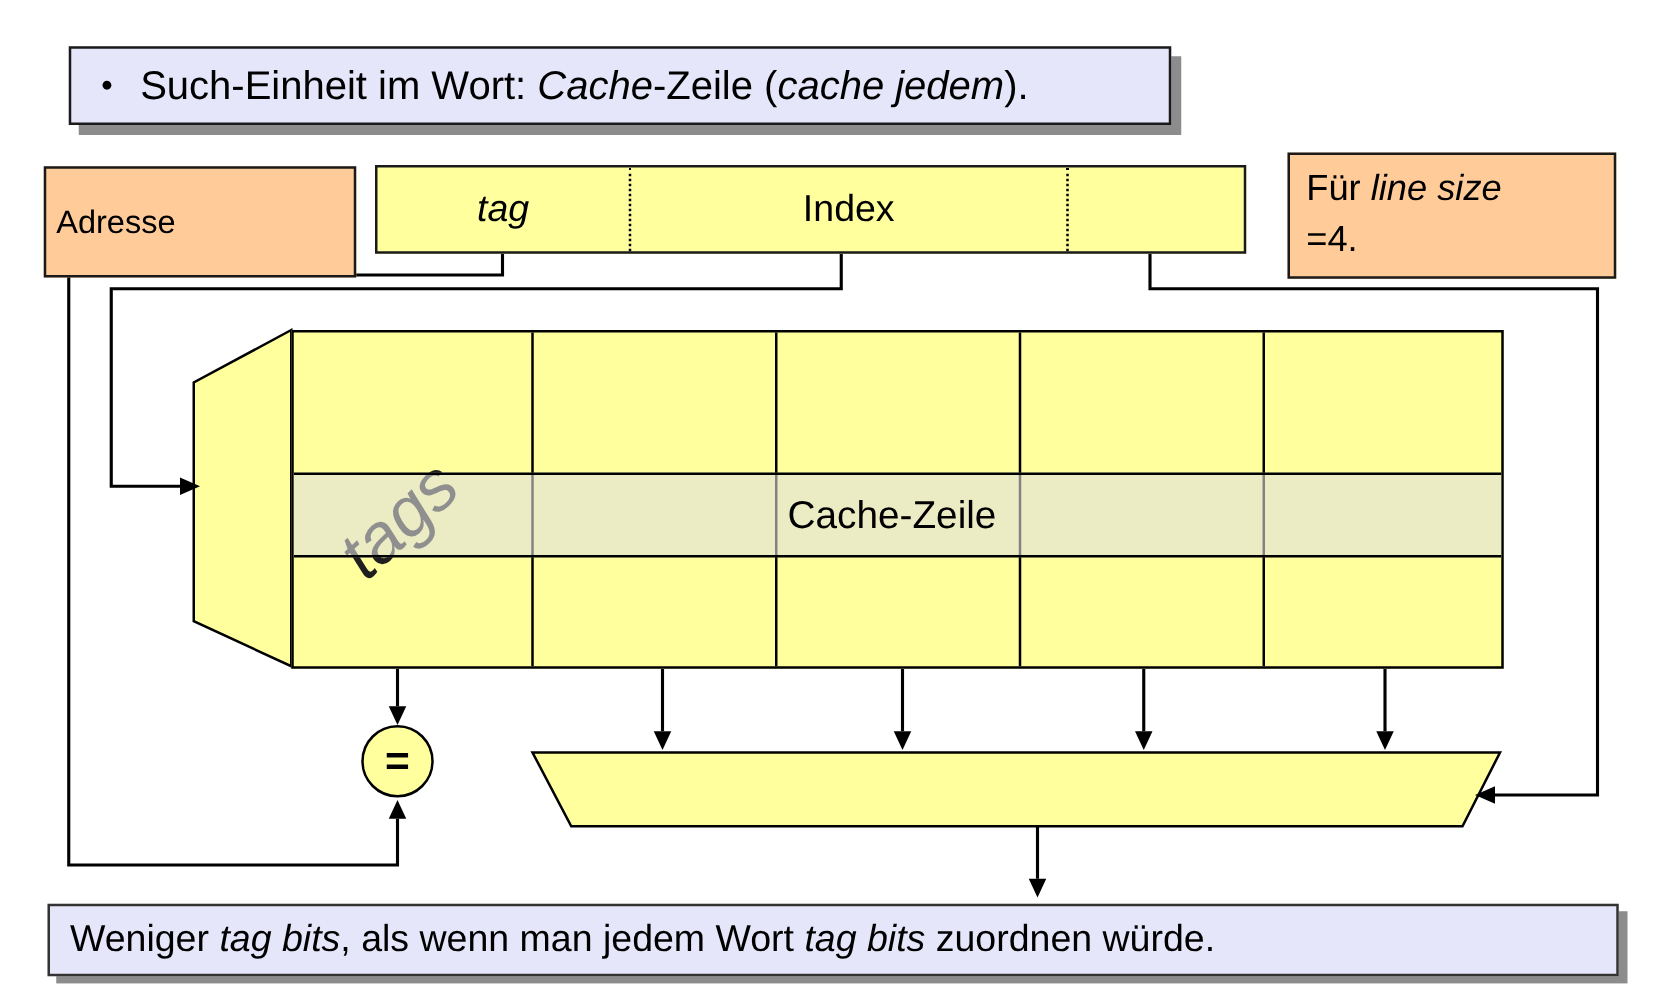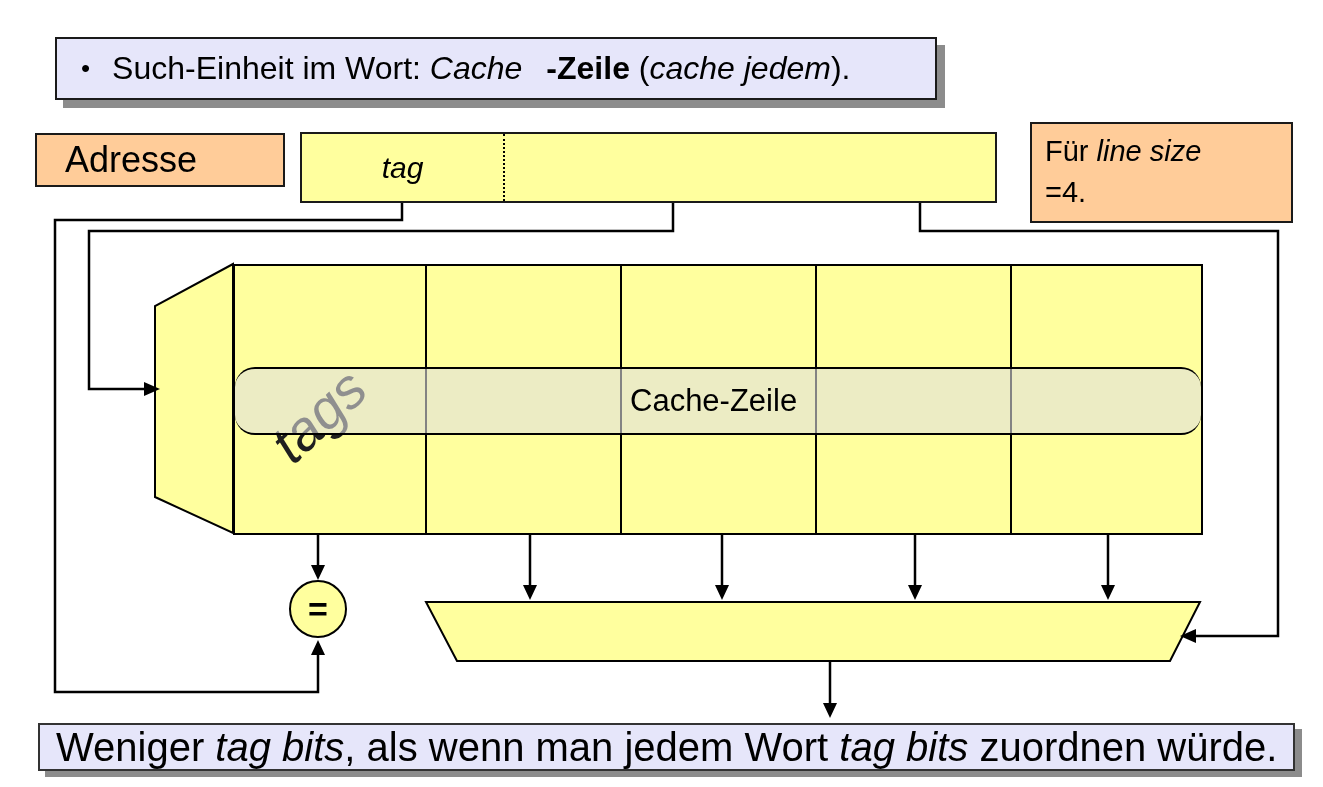--- a/index.html
+++ b/index.html
@@ -19,58 +19,58 @@
   .shape{fill:var(--color-yellow);stroke:var(--color-line);stroke-width:2px;}
 
   .box{position:absolute;box-sizing:border-box;border:2px solid #1a1a1a;}
   .shadowed{box-shadow:8px 8px 0 var(--color-shadow);}
 
   .title-box{left:55px;top:37px;width:882px;height:63px;background:var(--color-lavender);
     display:flex;align-items:center;font-size:32px;}
   .title-bullet{margin-left:24px;font-size:26px;}
   .title-text{margin-left:22px;white-space:nowrap;}
 
-  .adresse-box{left:35px;top:133px;width:250px;height:54px;background:var(--color-orange);
-    display:flex;align-items:center;font-size:36px;padding-left:28px;}
+  .adresse-box{left:35px;top:133px;width:250px;height:89px;background:var(--color-orange);
+    display:flex;align-items:center;font-size:26px;padding-left:8px;}
 
   .address-bar{left:300px;top:132px;width:697px;height:71px;background:var(--color-yellow);
     display:flex;justify-content:space-between;}
   .addr-field{box-sizing:border-box;display:flex;align-items:center;justify-content:center;
     font-size:30px;height:100%;}
   .addr-field.dotted{border-right:2px dotted #000;}
   .addr-field.italic{font-style:italic;}
   .f-tag{width:203px;} .f-index{width:350px;} .f-offset{width:140px;}
 
   .linesize-box{left:1030px;top:122px;width:263px;height:101px;background:var(--color-orange);
     font-size:29px;padding:7px 0 0 13px;line-height:1.42;}
 
   .cache-table{position:absolute;left:233px;top:264px;width:970px;height:271px;
     box-sizing:border-box;border:2px solid #000;background:var(--color-yellow);}
   .vline{position:absolute;top:0;bottom:0;width:2px;background:#000;}
   .v1{left:190px;} .v2{left:385px;} .v3{left:580px;} .v4{left:775px;}
   .tags-label{position:absolute;left:45px;top:156px;height:60px;line-height:60px;
     font-size:56px;font-style:italic;color:#1f1f1f;
     transform:rotate(-43deg);transform-origin:left center;white-space:nowrap;}
-  .hl-band{position:absolute;left:0;right:0;top:101px;height:68px;box-sizing:border-box;
+  .hl-band{position:absolute;left:0;right:0;top:112px;height:68px;box-sizing:border-box;
     border-top:2px solid #000;border-bottom:2px solid #000;
-    background:rgba(223,223,223,0.59);border-radius:20px;}
+    background:rgba(223,223,223,0.59);}
   .row-label{position:absolute;left:395px;top:50%;transform:translateY(-50%);
     font-size:31px;color:#000;white-space:nowrap;}
 
   .comparator-label{position:absolute;left:290px;top:581px;width:56px;height:56px;
     display:flex;align-items:center;justify-content:center;
     font-size:34px;font-weight:bold;}
 
-  .footer-box{left:38px;top:723px;width:1257px;height:48px;background:var(--color-lavender);
-    border-color:#333;display:flex;align-items:center;font-size:40px;padding-left:16px;
+  .footer-box{left:38px;top:723px;width:1257px;height:58px;background:var(--color-lavender);
+    border-color:#333;display:flex;align-items:center;font-size:30px;padding-left:16px;
     box-shadow:7px 6px 0 var(--color-shadow);white-space:nowrap;}
 
   .seg-r{font-style:normal;font-weight:normal;}
   .seg-i{font-style:italic;}
-  .seg-b{font-weight:bold;margin-left:24px;}
+  .seg-b{font-weight:normal;}
   .seg-bi{font-weight:normal;font-style:italic;}
 </style>
 </head>
 <body>
 
 <div class="slide">
 
   <svg class="layer" width="1323" height="787" viewBox="0 0 1323 787">
 
     <polygon class="shape" points="233,264 155,306 155,497 233,533"></polygon>
@@ -108,20 +108,21 @@
     <span class="title-bullet">•</span>
     <span class="title-text"><span class="seg-r">Such-Einheit im Wort: </span><span class="seg-bi">Cache</span><span class="seg-b">-Zeile</span><span class="seg-r"> (</span><span class="seg-bi">cache jedem</span><span class="seg-r">).</span></span>
   </div>
 
   <div class="box adresse-box">
     <span>Adresse</span>
   </div>
 
   <div class="box address-bar">
     <div class="addr-field dotted italic f-tag">tag</div>
+    <div class="addr-field dotted f-index">Index</div>
     <div class="addr-field f-offset"></div>
   </div>
 
   <div class="box linesize-box">
     <div><span class="seg-r">Für </span><span class="seg-i">line size</span></div>
     <div><span class="seg-r">=4.</span></div>
   </div>
 
   <div class="cache-table">
     <div class="vline v1"></div>

